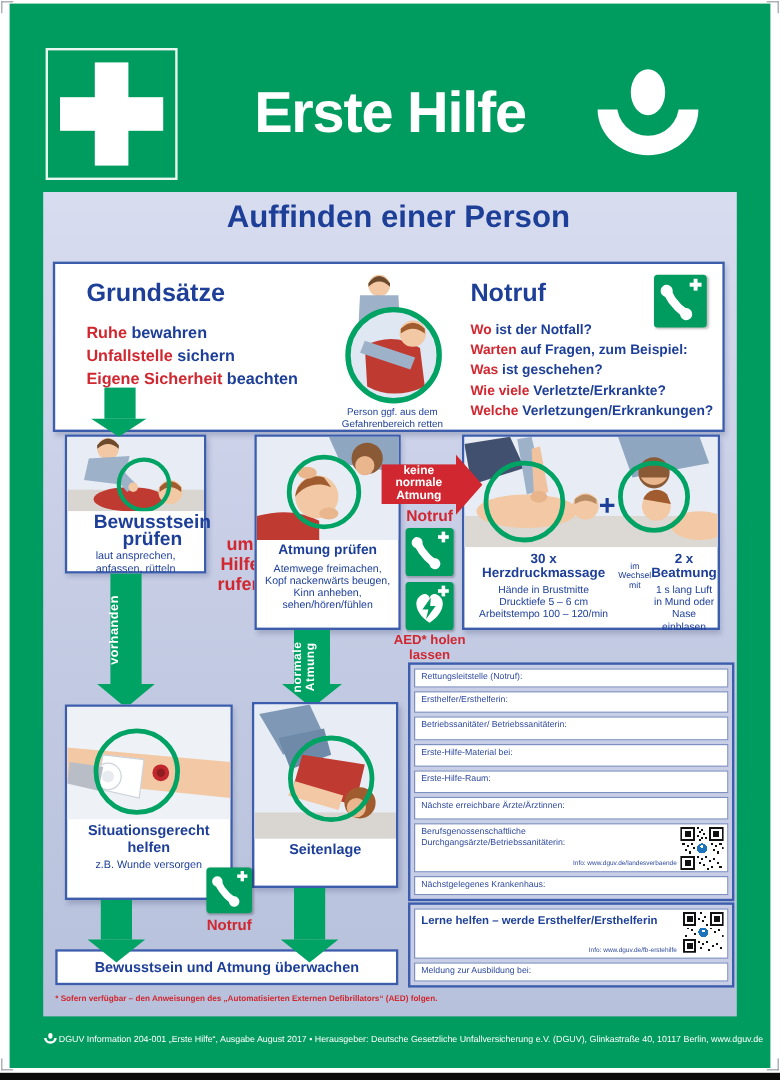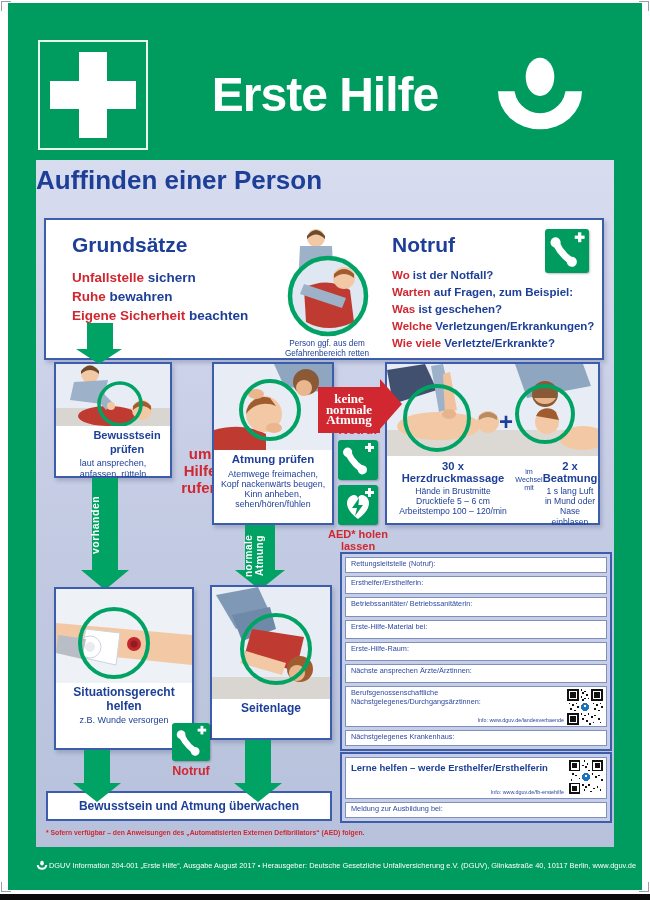--- a/index.html
+++ b/index.html
@@ -17,21 +17,21 @@
   .crossbox{position:absolute;left:30px;top:37px;width:106px;height:106px;border:2px solid #e9f6ef;}
   .crossbox .vbar{position:absolute;left:39px;top:10px;width:28px;height:86px;background:#fff;}
   .crossbox .hbar{position:absolute;left:10px;top:39px;width:86px;height:28px;background:#fff;}
   .htitle{position:absolute;left:157px;top:57px;width:320px;height:70px;color:#fff;
           font-size:48px;font-weight:bold;text-align:center;letter-spacing:-1px;line-height:70px;}
   .hlogo{position:absolute;left:484px;top:50px;}
 
   
   .panel{position:absolute;left:28px;top:157px;width:578px;height:687px;
          background:linear-gradient(180deg,#d8dcef 0%,#c6cde5 45%,#b7c1db 100%);}
-  .sectitle{position:absolute;left:0;top:5px;width:592px;text-align:left;
+  .sectitle{position:absolute;left:0;top:5px;width:592px;text-align:center;
             color:#1d3f98;font-size:26px;font-weight:bold;}
   .wbox{position:absolute;background:#fff;border:2px solid #3c5dac;box-shadow:2px 3px 4px rgba(40,50,90,.22);
         box-sizing:border-box;}
   .pre{white-space:pre-line;}
 
   
   .topbox{left:8px;top:38px;width:560px;height:142px;margin-top:20px;}
   .bighead{position:absolute;color:#1d3f98;font-size:21px;font-weight:bold;}
   .g-items{position:absolute;left:26px;top:48px;font-size:13.5px;font-weight:bold;line-height:19px;color:#1d3f98;}
   .n-items{position:absolute;left:346px;top:47px;font-size:11.5px;font-weight:bold;line-height:17px;color:#1d3f98;}
@@ -105,22 +105,22 @@
       <circle cx="50" cy="36" r="27" fill="#009b5f"></circle>
       <ellipse cx="50" cy="25" rx="15" ry="20" fill="#ffffff"></ellipse>
     </svg>
 
     <div class="panel">
       <div class="sectitle">Auffinden einer Person</div>
 
       <div class="wbox topbox">
         <div class="bighead" style="left:26px;top:13px;">Grundsätze</div>
         <div class="g-items">
+          <div><span class="em">Ruhe</span><span> bewahren</span></div>
           <div><span class="em">Unfallstelle</span><span> sichern</span></div>
-          <div><span class="em">Ruhe</span><span> bewahren</span></div>
           <div><span class="em">Eigene Sicherheit</span><span> beachten</span></div>
         </div>
 
         <svg class="illo" style="position:absolute;left:224px;top:6px;" width="112" height="112" viewBox="0 0 112 112">
           <circle cx="46" cy="12" r="9" fill="#f2c9a4"></circle>
           <path d="M37 10 Q46 -2 55 10 L55 13 Q46 4 37 13 Z" fill="#6e4a2c"></path>
           <path d="M30 20 L62 20 L64 60 L28 60 Z" fill="#9db1c8"></path>
           <circle cx="58" cy="70" r="38" fill="#dfe7f2"></circle>
           <path d="M34 62 Q58 50 80 64 L84 96 Q58 108 36 96 Z" fill="#bf3a31"></path>
           <circle cx="74" cy="52" r="11" fill="#f2c9a4"></circle>
@@ -129,22 +129,22 @@
           <circle cx="58" cy="70" r="38" fill="none" stroke="#00a363" stroke-width="4.5"></circle>
         </svg>
         <div class="caption" style="white-space:pre-line;">Person ggf. aus dem
 Gefahrenbereich retten</div>
 
         <div class="bighead" style="left:346px;top:13px;">Notruf</div>
         <div class="n-items">
           <div><span class="em">Wo</span><span> ist der Notfall?</span></div>
           <div><span class="em">Warten</span><span> auf Fragen, zum Beispiel:</span></div>
           <div><span class="em">Was</span><span> ist geschehen?</span></div>
+          <div><span class="em">Wie viele</span><span> Verletzte/Erkrankte?</span></div>
           <div><span class="em">Welche</span><span> Verletzungen/Erkrankungen?</span></div>
-          <div><span class="em">Wie viele</span><span> Verletzte/Erkrankte?</span></div>
         </div>
         <div class="sicon" style="right:13px;top:9px;width:44px;height:44px;">
           <svg width="44" height="44" viewBox="0 0 40 40">
               <g fill="#fff">
             <rect x="27" y="6" width="9" height="3"></rect>
                 <rect x="30" y="3" width="3" height="9"></rect>
             <g transform="rotate(-40 17 21)">
               <circle cx="17" cy="9.5" r="4.6"></circle>
                   <circle cx="17" cy="32.5" r="4.6"></circle>
               <path d="M13.6 9.5 h6.8 l-1.6 8 v7 l1.6 8 h-6.8 l-1.2 -8 v-7 z"></path>
@@ -164,21 +164,21 @@
           <circle cx="34" cy="10" r="9" fill="#f2c9a4"></circle>
           <path d="M25 7 Q34 -4 43 7 L43 10 Q34 2 25 10 Z" fill="#6e4a2c"></path>
           <path d="M18 18 L52 16 L46 40 L14 36 Z" fill="#9db1c8"></path>
           <ellipse cx="52" cy="52" rx="30" ry="10" fill="#bf3a31"></ellipse>
           <circle cx="86" cy="46" r="10" fill="#f2c9a4"></circle>
           <path d="M77 42 Q86 32 95 42 L95 46 Q86 38 77 46 Z" fill="#a05c2e"></path>
           <path d="M42 24 L58 40 L50 46 L36 30 Z" fill="#9db1c8"></path>
           <circle cx="55" cy="42" r="4" fill="#f2c9a4"></circle>
           <circle cx="64" cy="40" r="21" fill="none" stroke="#00a363" stroke-width="3.5"></circle>
         </svg>
-        <div class="fb-title" style="font-size:11px;margin-left:28px;">Bewusstsein prüfen</div>
+        <div class="fb-title" style="font-size:16px;margin-left:28px;">Bewusstsein prüfen</div>
         <div class="fb-sub pre" style="font-size:9px;line-height:10.5px;">laut ansprechen,
 anfassen, rütteln</div>
       </div>
 
 
       <div class="midlabel pre" style="left:132px;top:285px;width:64px;font-size:15px;line-height:17px;">um
 Hilfe
 rufen</div>
 
       <div class="wbox flowbox" style="left:176px;top:202px;width:122px;height:163px;">
@@ -195,21 +195,21 @@
           <circle cx="56" cy="46" r="29" fill="none" stroke="#00a363" stroke-width="4"></circle>
         </svg>
         <div class="fb-title" style="font-size:11.5px;">Atmung prüfen</div>
         <div class="fb-sub pre" style="font-size:8.8px;line-height:10px;">Atemwege freimachen,
 Kopf nackenwärts beugen,
 Kinn anheben,
 sehen/hören/fühlen</div>
       </div>
 
       <div class="rarrow" style="left:282px;top:219px;width:84px;height:50px;">
-        <div class="body pre" style="width:62px;height:46px;font-size:13px;line-height:10.5px;font-family:Liberation Serif, serif;">keine normale
+        <div class="body pre" style="width:62px;height:33px;font-size:10px;line-height:10.5px;">keine normale
 Atmung</div>
         <div class="tip" style="left:62px;"></div>
       </div>
 
       <div class="midlabel" style="left:300px;top:262px;width:44px;font-size:13px;">Notruf</div>
       <div class="sicon" style="left:302px;top:280px;width:40px;height:40px;">
         <svg width="40" height="40" viewBox="0 0 40 40">
             <g fill="#fff">
           <rect x="27" y="6" width="9" height="3"></rect>
               <rect x="30" y="3" width="3" height="9"></rect>
@@ -346,25 +346,25 @@
         <div class="frow" style="height:20px;">
             <span class="flabel">Betriebssanitäter/ Betriebssanitäterin:</span>
           </div>
         <div class="frow" style="height:19px;">
             <span class="flabel">Erste-Hilfe-Material bei:</span>
           </div>
         <div class="frow" style="height:19px;">
             <span class="flabel">Erste-Hilfe-Raum:</span>
           </div>
         <div class="frow" style="height:19px;">
-            <span class="flabel">Nächste ansprechen Ärzte/Ärztinnen:</span>
+            <span class="flabel">Nächste erreichbare Ärzte/Ärztinnen:</span>
           </div>
         <div class="frow" style="height:41px;">
           <span class="flabel pre">Berufsgenossenschaftliche
-Nächstgelegenes/Durchgangsärztinnen:</span>
+Durchgangsärzte/Betriebssanitäterin:</span>
           <svg class="qr" width="36" height="36" viewBox="0 0 21 21" shape-rendering="crispEdges">
             <rect width="21" height="21" fill="#fff"></rect>
             <g fill="#111">
               <rect x="0" y="0" width="7" height="7"></rect>
                 <rect x="14" y="0" width="7" height="7"></rect>
                 <rect x="0" y="14" width="7" height="7"></rect>
               <rect x="8" y="0" width="1" height="1"></rect>
                 <rect x="10" y="1" width="1" height="1"></rect>
                 <rect x="9" y="2" width="1" height="1"></rect>
                 <rect x="11" y="3" width="1" height="1"></rect>

